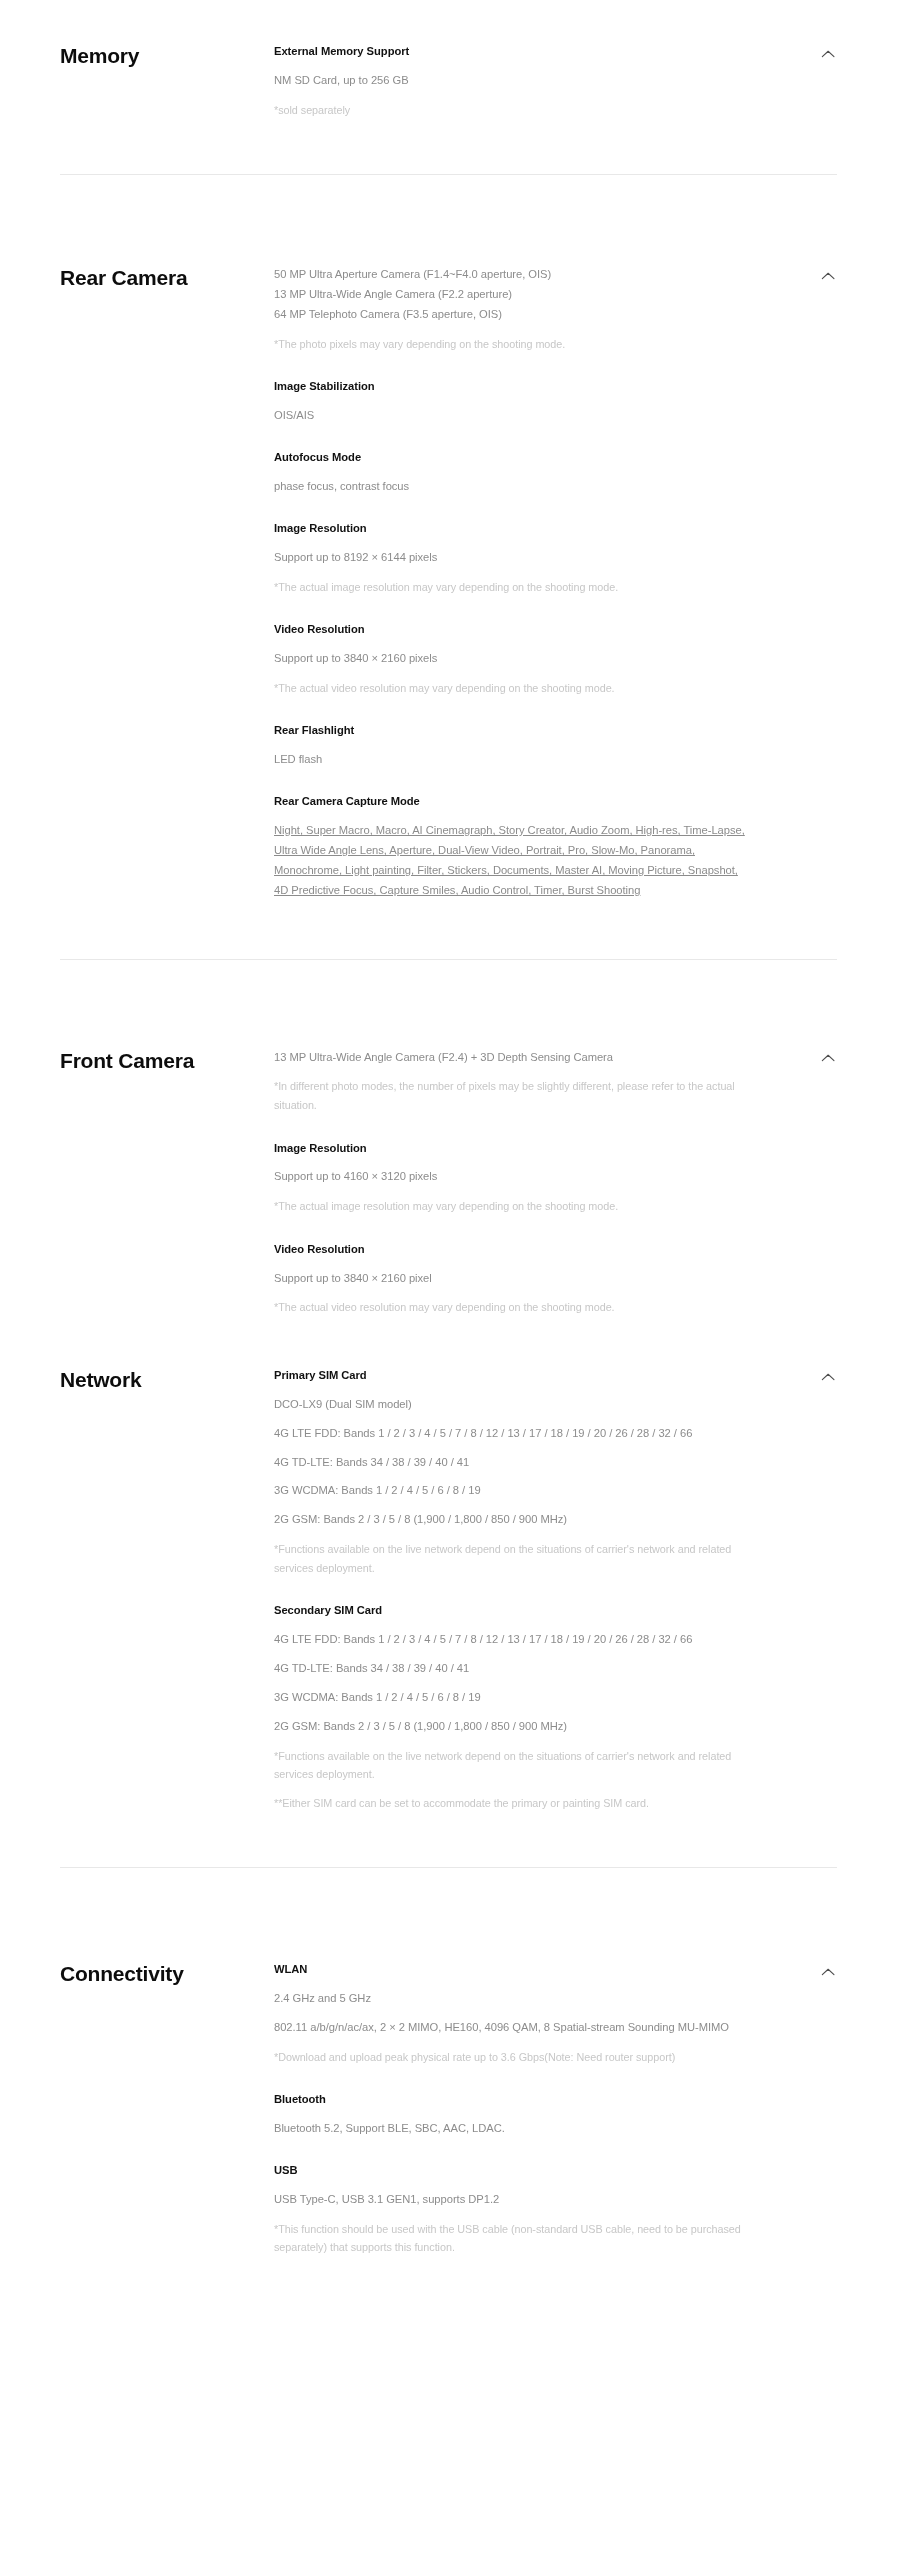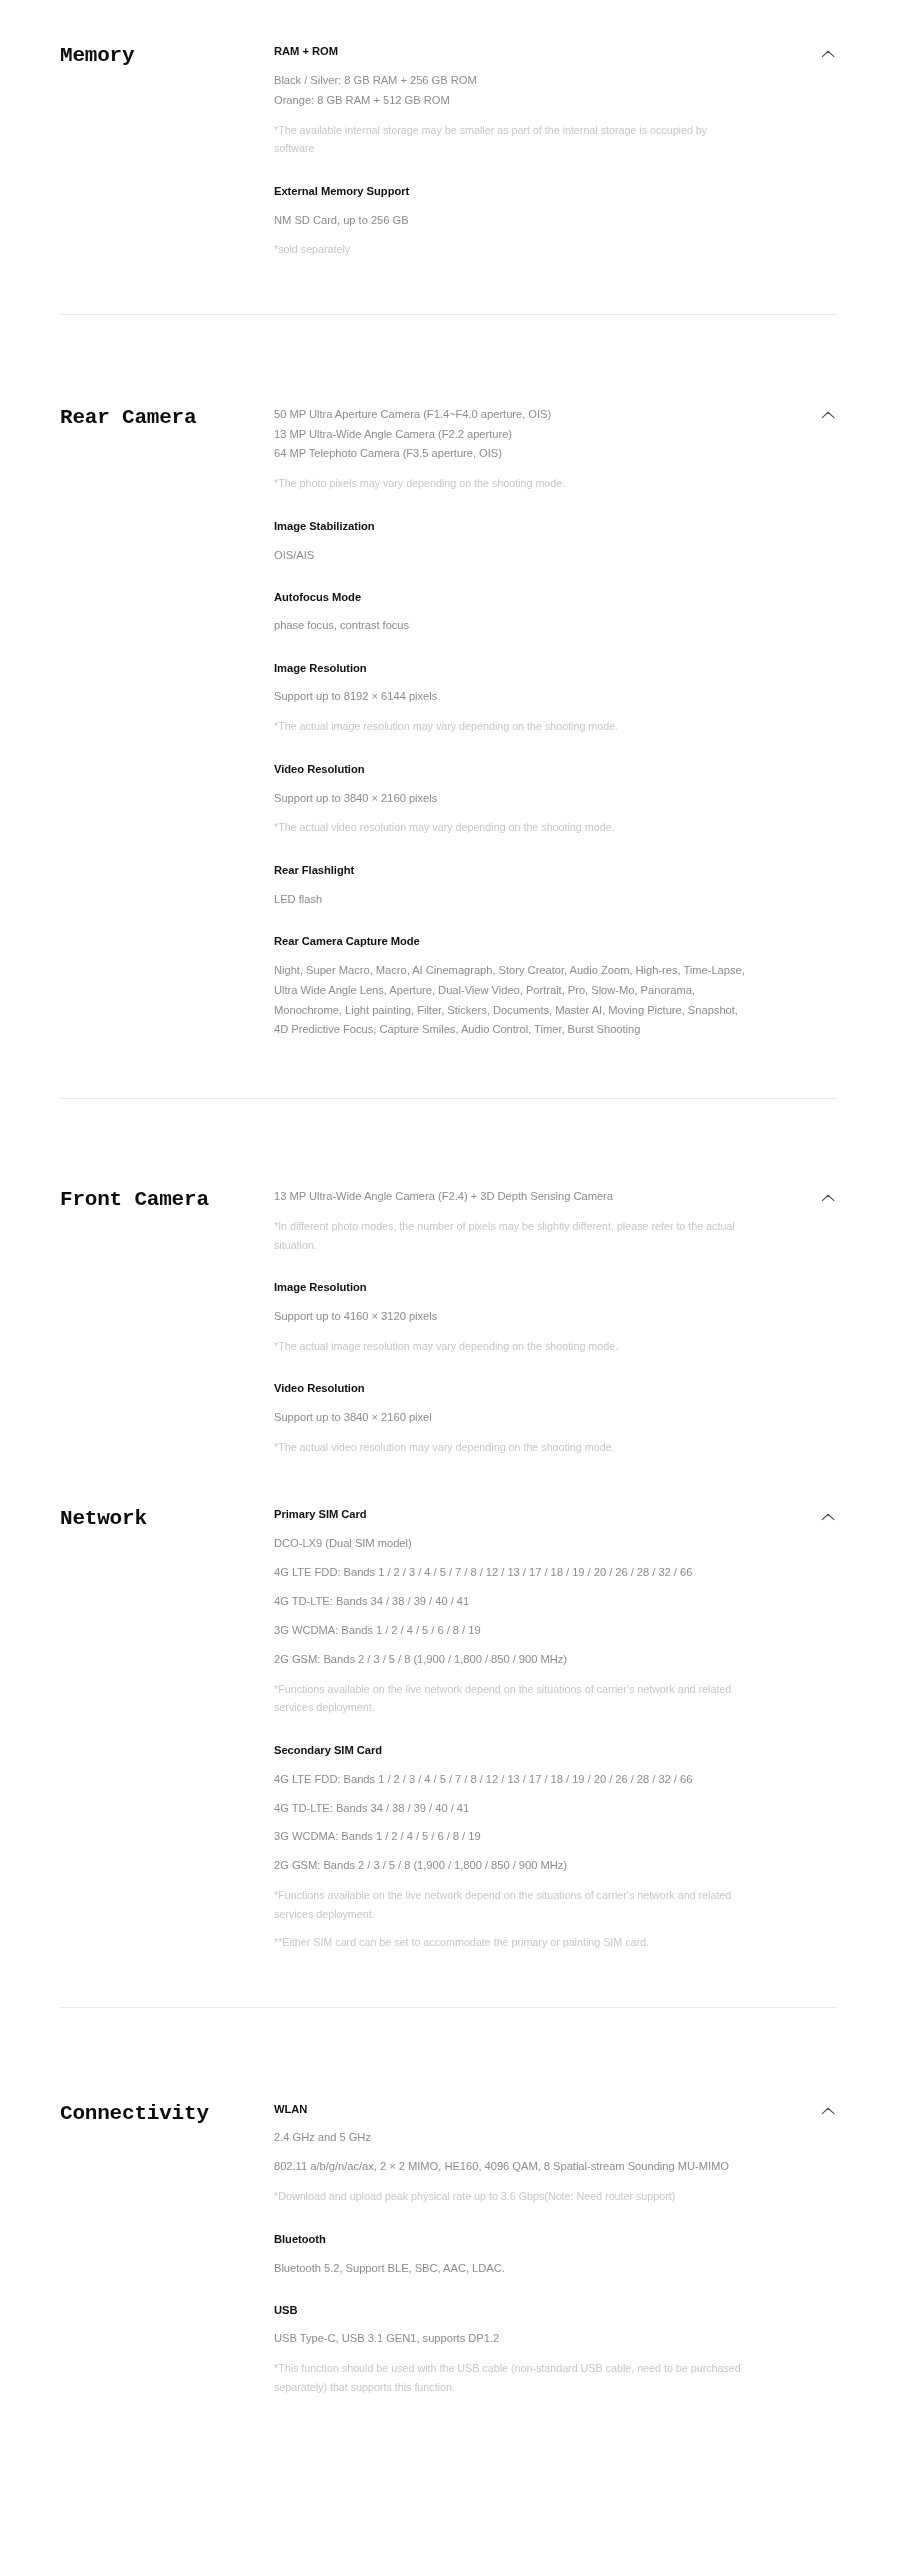--- a/index.html
+++ b/index.html
@@ -40,21 +40,20 @@
     flex: 0 0 214px;
     padding-top: 25px;
   }
 
   .spec-title {
     font-size: 21px;
     font-weight: bold;
     letter-spacing: -0.2px;
     color: #0d0d0d;
     line-height: 1.2;
-    font-family: Liberation Mono, monospace;
   }
 
   .spec-body-col {
     flex: 1 1 auto;
     padding-top: 25px;
     padding-right: 50px;
     min-width: 0;
   }
 
   .chevron-col {
@@ -109,20 +108,21 @@
   }
 
   .spec-note + .spec-note { margin-top: 10px; }
 
   .spec-para {
     font-size: 11.2px;
     color: #8c8c8c;
     line-height: 1.78;
     letter-spacing: -0.04px;
     max-width: 558px;
+    text-decoration: underline;
   }
 
   
   .divider {
     height: 0.8px;
     background: #e8e8e8;
     margin: 0 60px;
   }
 
   
@@ -146,26 +146,20 @@
 
   <div class="top-gap"></div>
 
   <section class="spec-section sec-pad-memory">
     <div class="spec-section-inner">
       <div class="spec-title-col">
         <h2 class="spec-title">Memory</h2>
       </div>
       <div class="spec-body-col">
 
-        <div class="spec-group">
-          <div class="group-label">RAM + ROM</div>
-          <div class="spec-line tight">Black / Silver: 8 GB RAM + 256 GB ROM</div>
-          <div class="spec-line tight">Orange: 8 GB RAM + 512 GB ROM</div>
-          <div class="spec-note">*The available internal storage may be smaller as part of the internal storage is occupied by software</div>
-        </div>
 
         <div class="spec-group">
           <div class="group-label">External Memory Support</div>
           <div class="spec-line">NM SD Card, up to 256 GB</div>
           <div class="spec-note">*sold separately</div>
         </div>
 
       </div>
       <div class="chevron-col">
         <span class="chevron-up">

